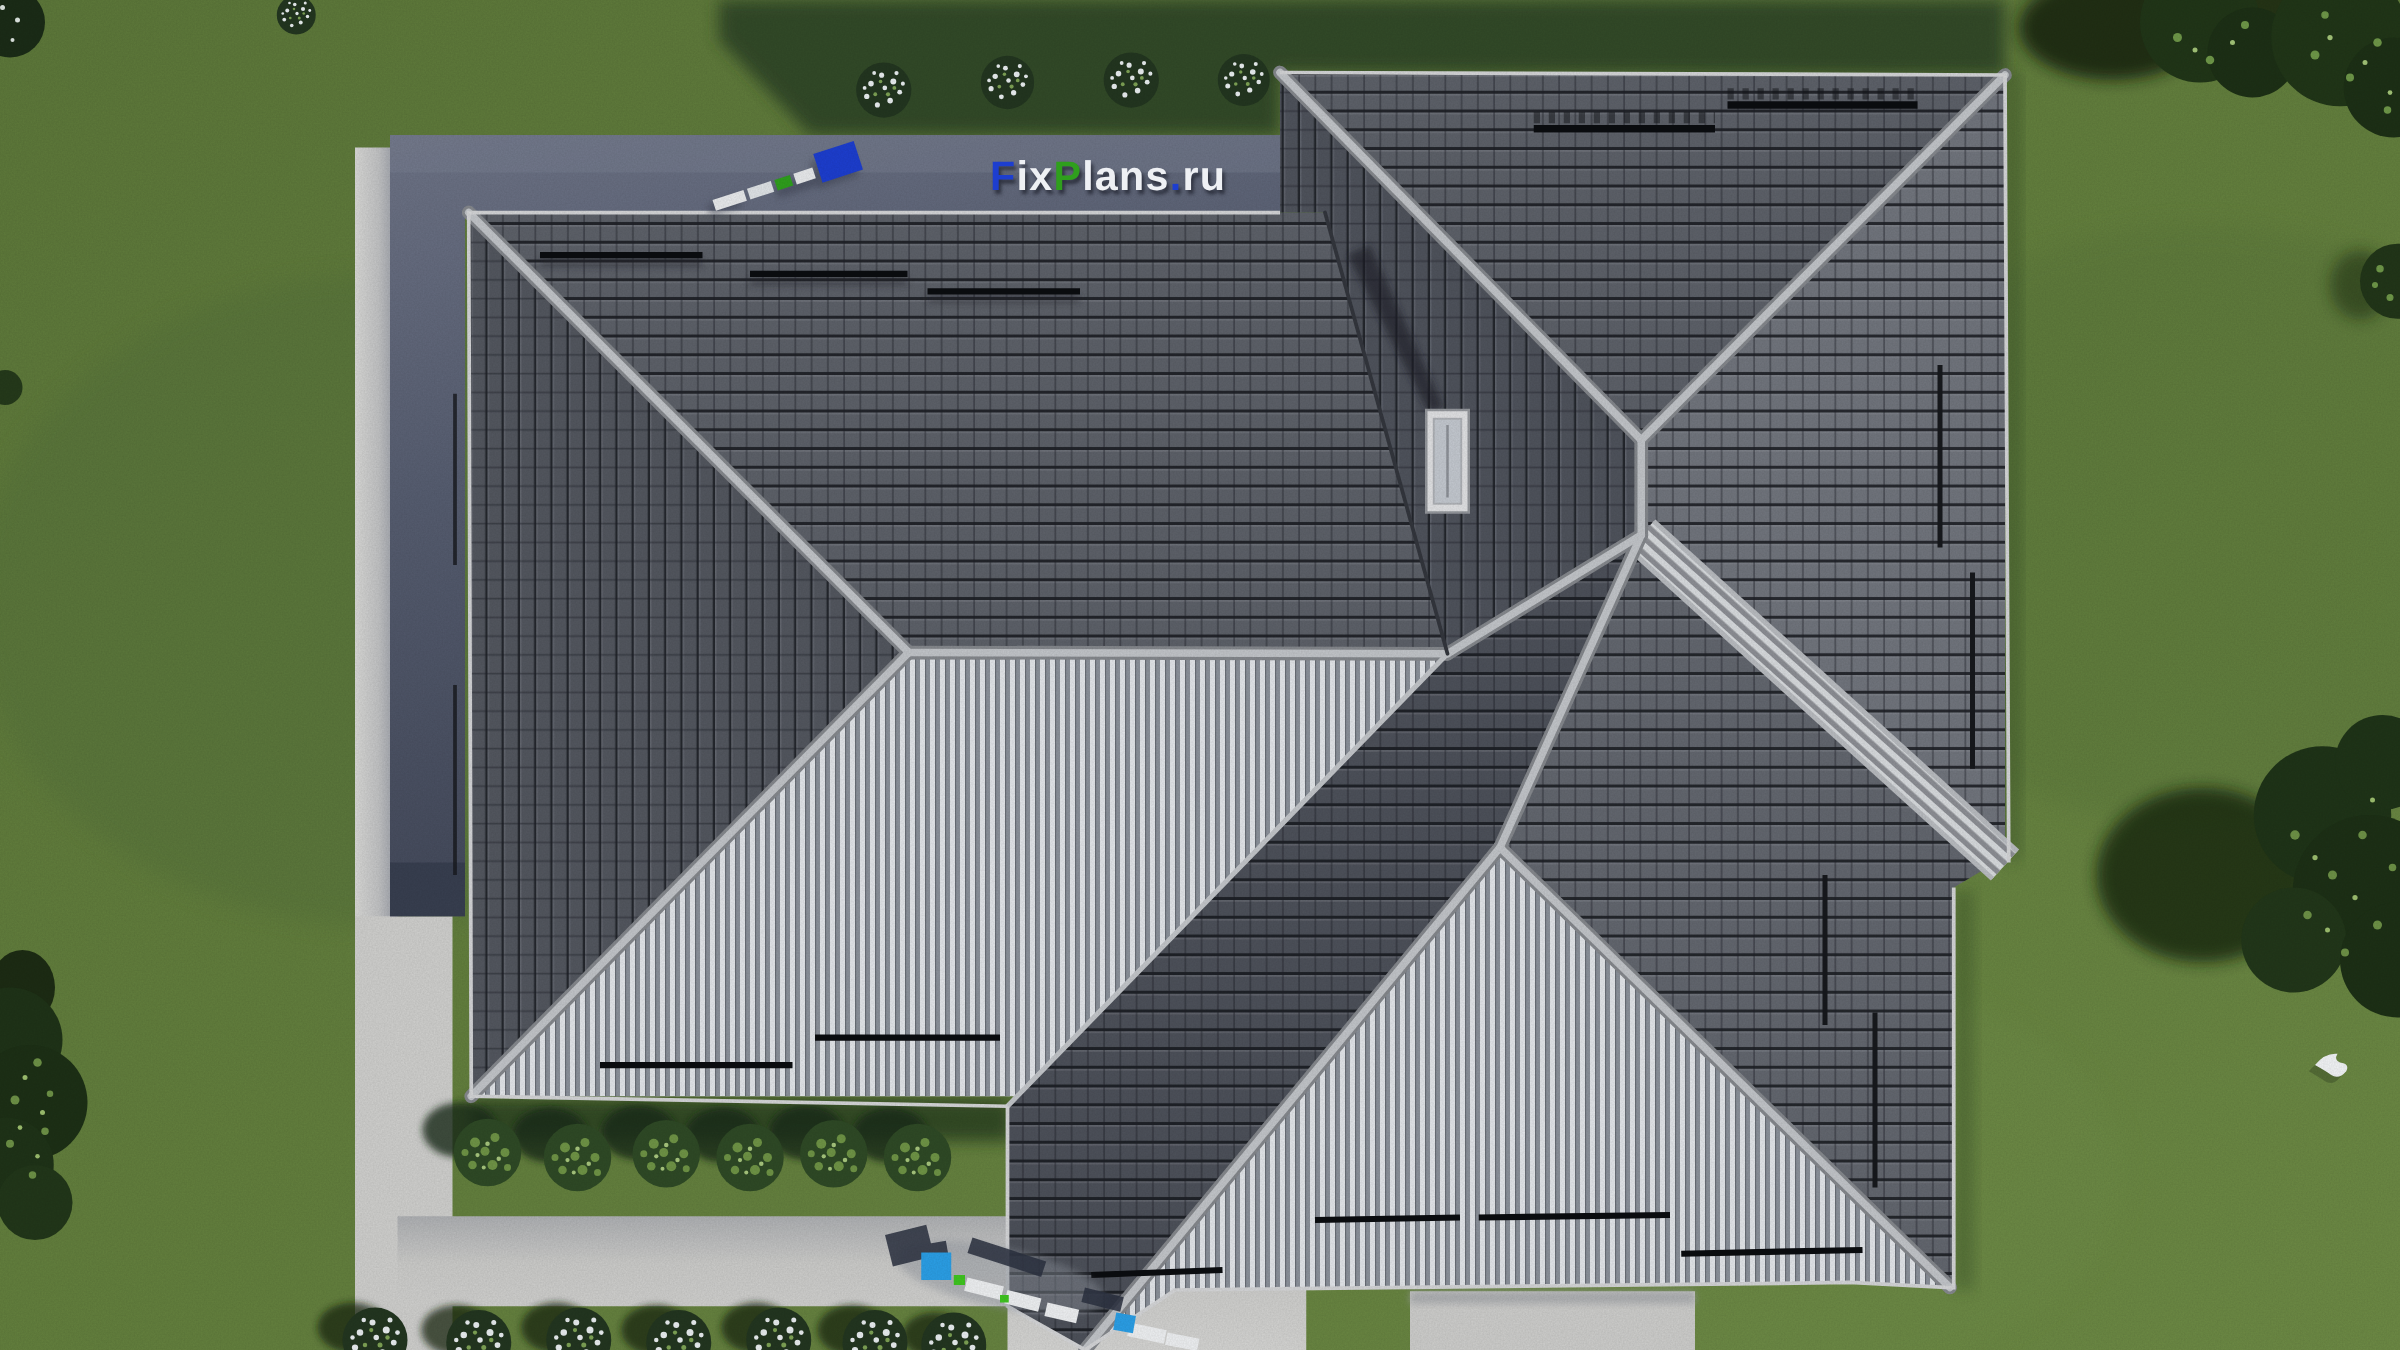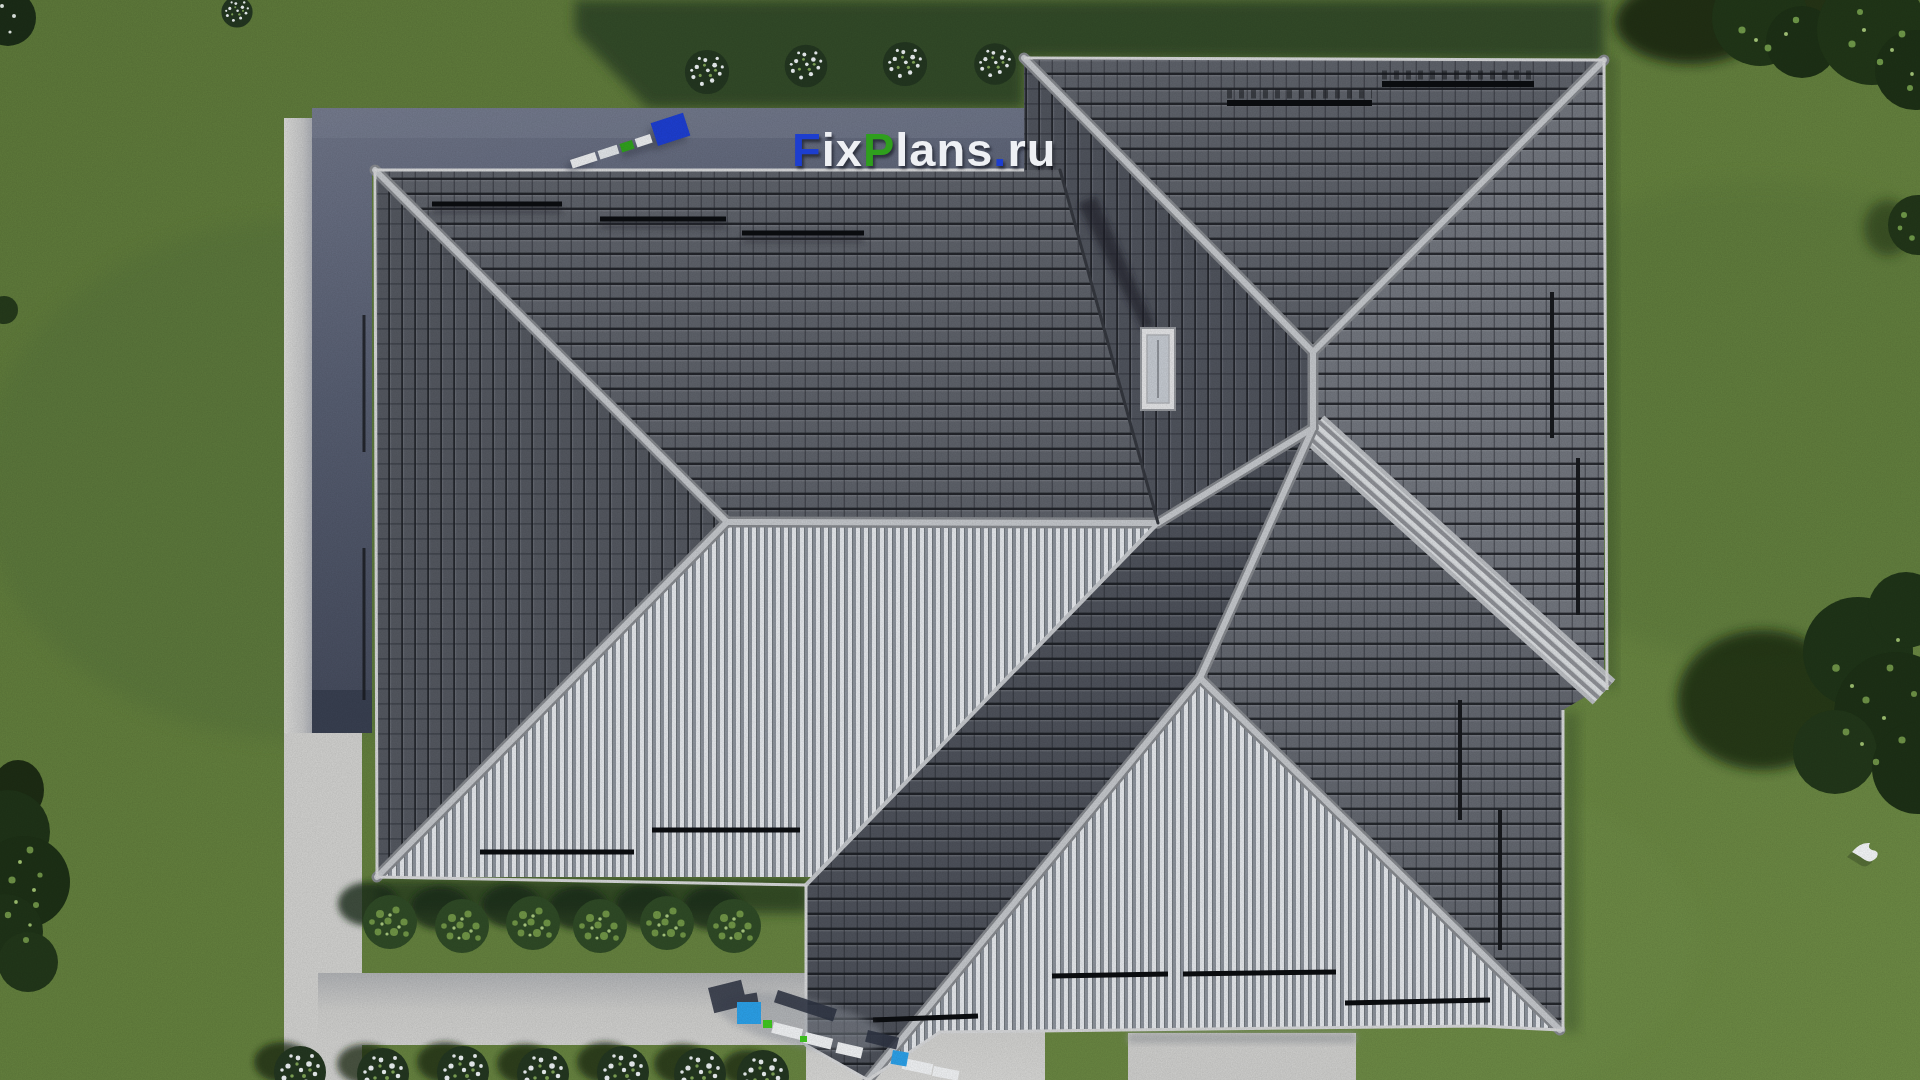--- a/index.html
+++ b/index.html
@@ -1,18 +1,18 @@
 <!DOCTYPE html>
 <html><head>
 <meta charset="utf-8">
 <style>
   html,body{margin:0;padding:0;background:#222;overflow:hidden;}
   .stage{position:relative;width:1920px;height:1080px;font-family:"Liberation Sans",sans-serif;}
   .stage svg{position:absolute;left:0;top:0;}
-  .wm{position:absolute;left:792px;top:122px;font-size:47px;font-weight:800;
+  .wm{position:absolute;left:792px;top:122px;font-size:33px;font-weight:800;
       letter-spacing:1px;white-space:nowrap;
       text-shadow:2px 3px 3px rgba(8,10,18,.55);user-select:none;}
   .wm-b{color:#1d3ecf}
   .wm-g{color:#2f9f1d}
   .wm-w{color:#eef0f4}
 </style>
 </head>
 <body>
 
 <div class="stage">

